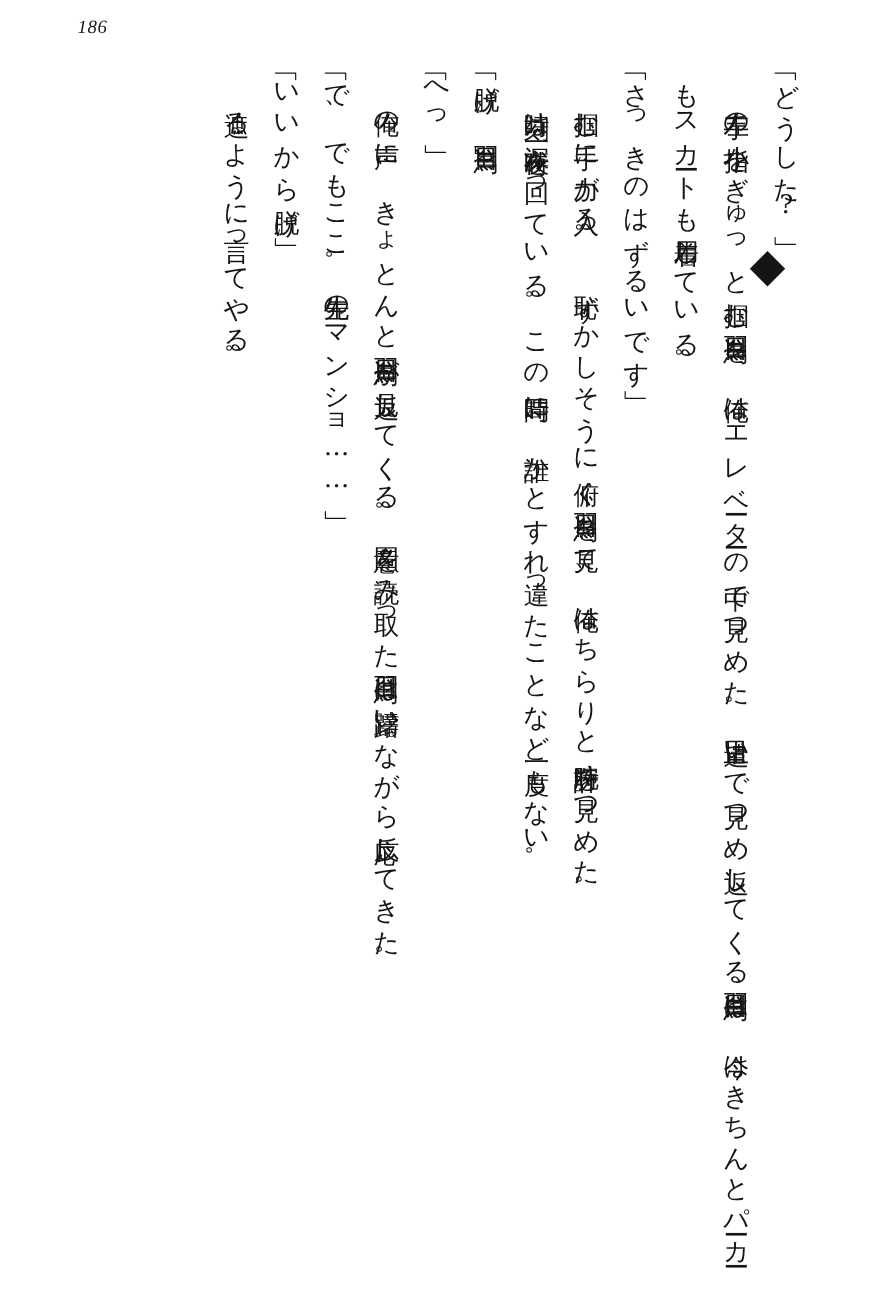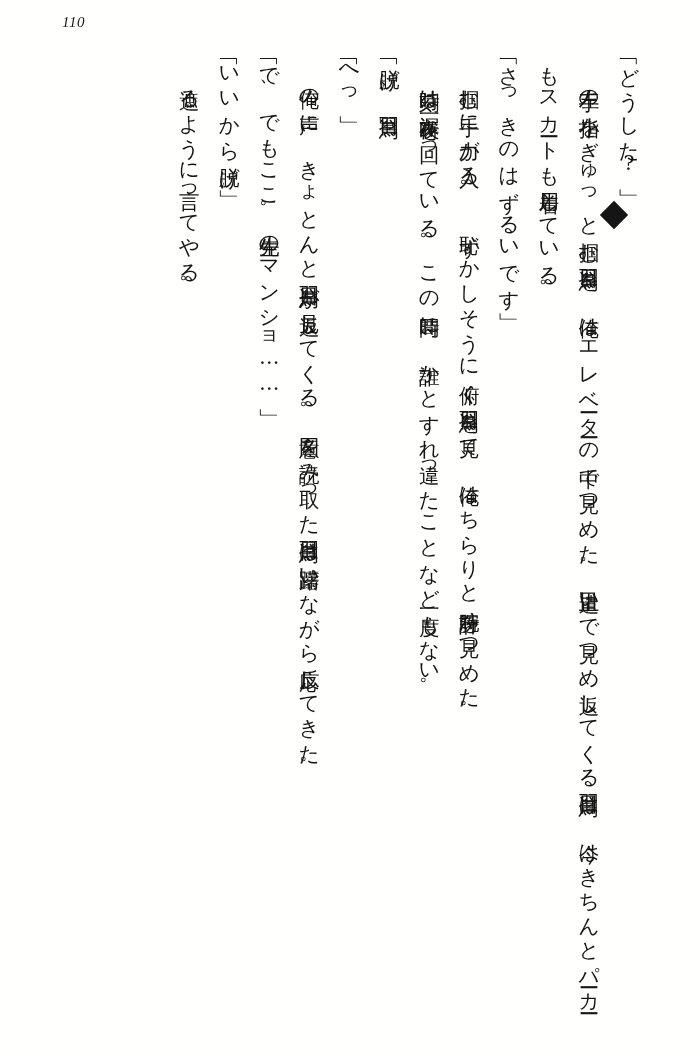--- a/index.html
+++ b/index.html
@@ -64,21 +64,21 @@
     height: 20px;
     background: #151515;
     transform: rotate(45deg);
   }
 </style>
 </head>
 <body>
 
 <div class="page">
 
-  <div class="folio">110</div>
+  <div class="folio">186</div>
 
   <div class="diamond"></div>
 
   <div class="textblock">
     <p>「どうした?」</p>
     <p>　左手の小指をぎゅっと掴む羽目鳥を、俺はエレベーターの中で見つめた。上目遣いで見つめ返してくる羽目鳥は、今はきちんとパーカーもスカートも着用している。</p>
     <p>「さっきのはずるいです」</p>
     <p>　掴む手に力が入る。　恥ずかしそうに俯く羽目鳥を見て、俺はちらりと腕時計を見つめた。</p>
     <p>　時刻は深夜一時を回っている。この時間に、誰かとすれ違ったことなど一度もない。</p>
     <p>「脱げ、羽目鳥」</p>

